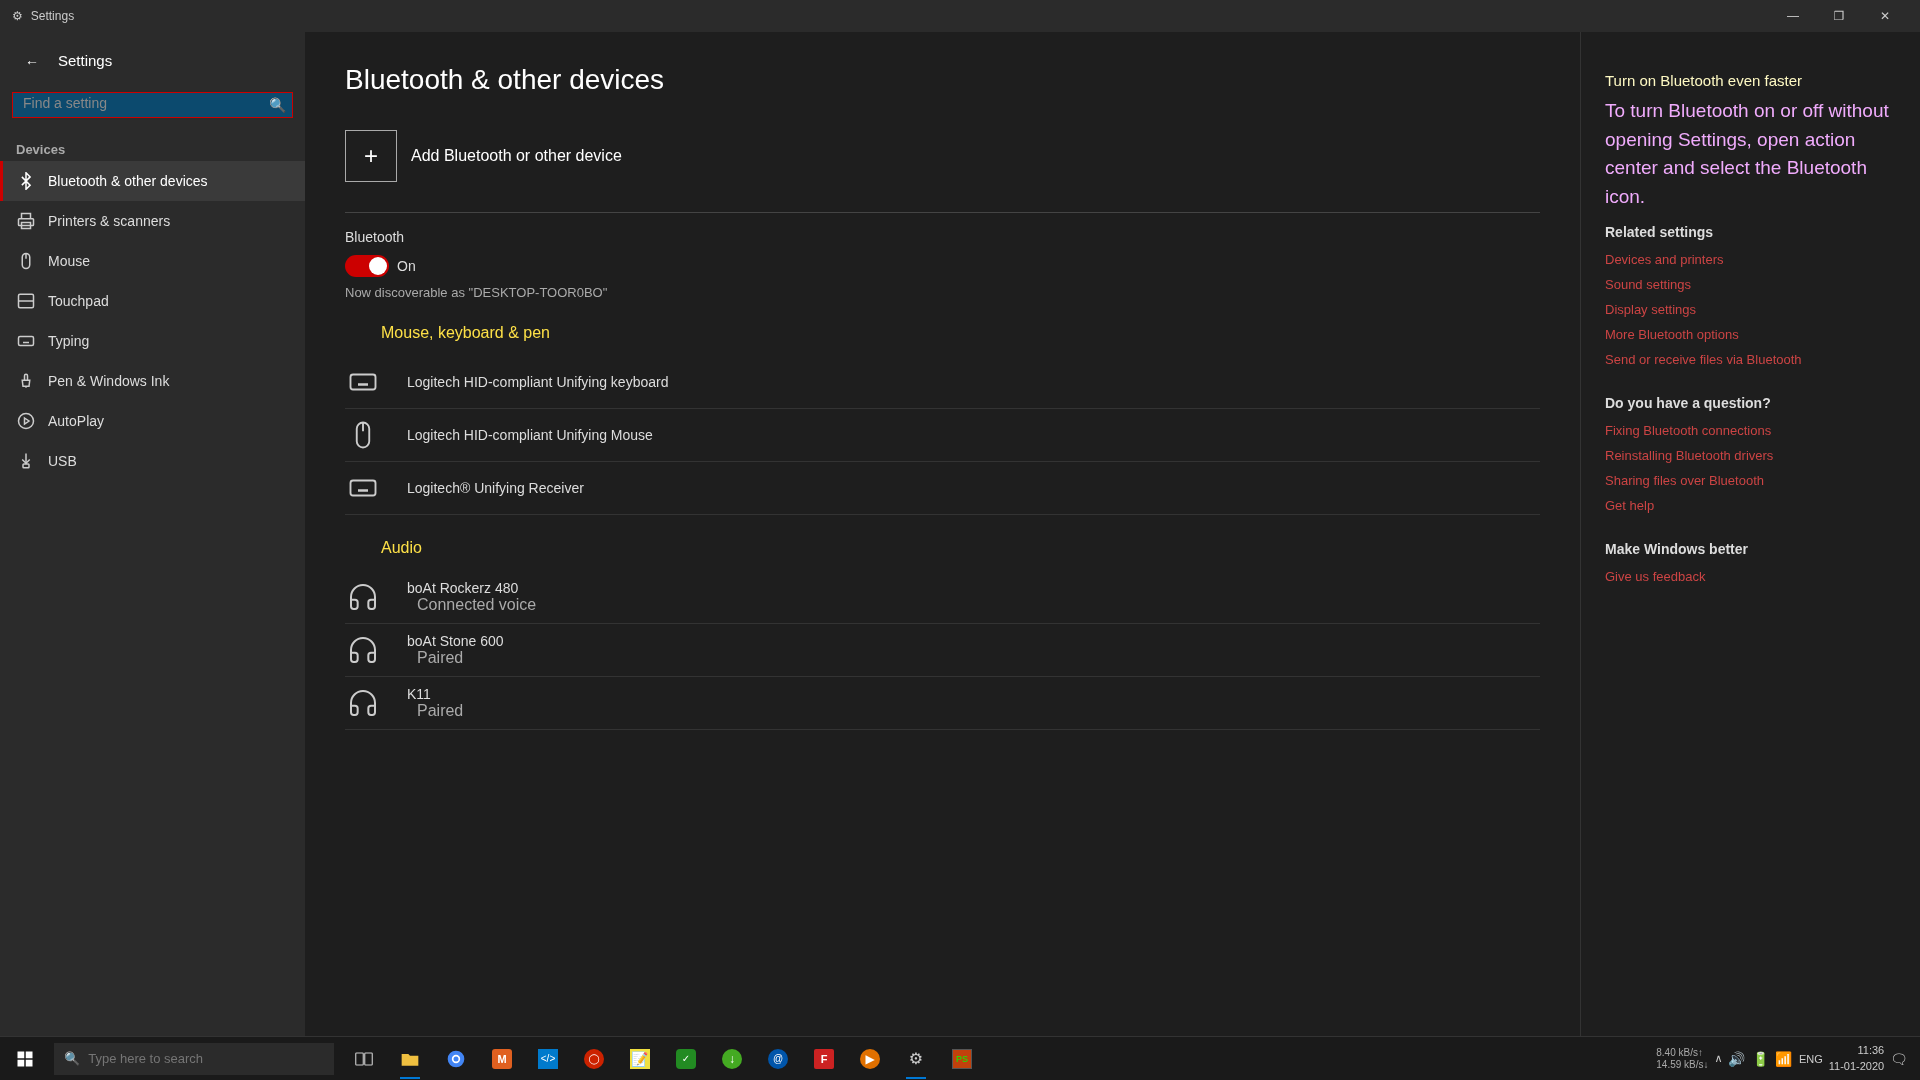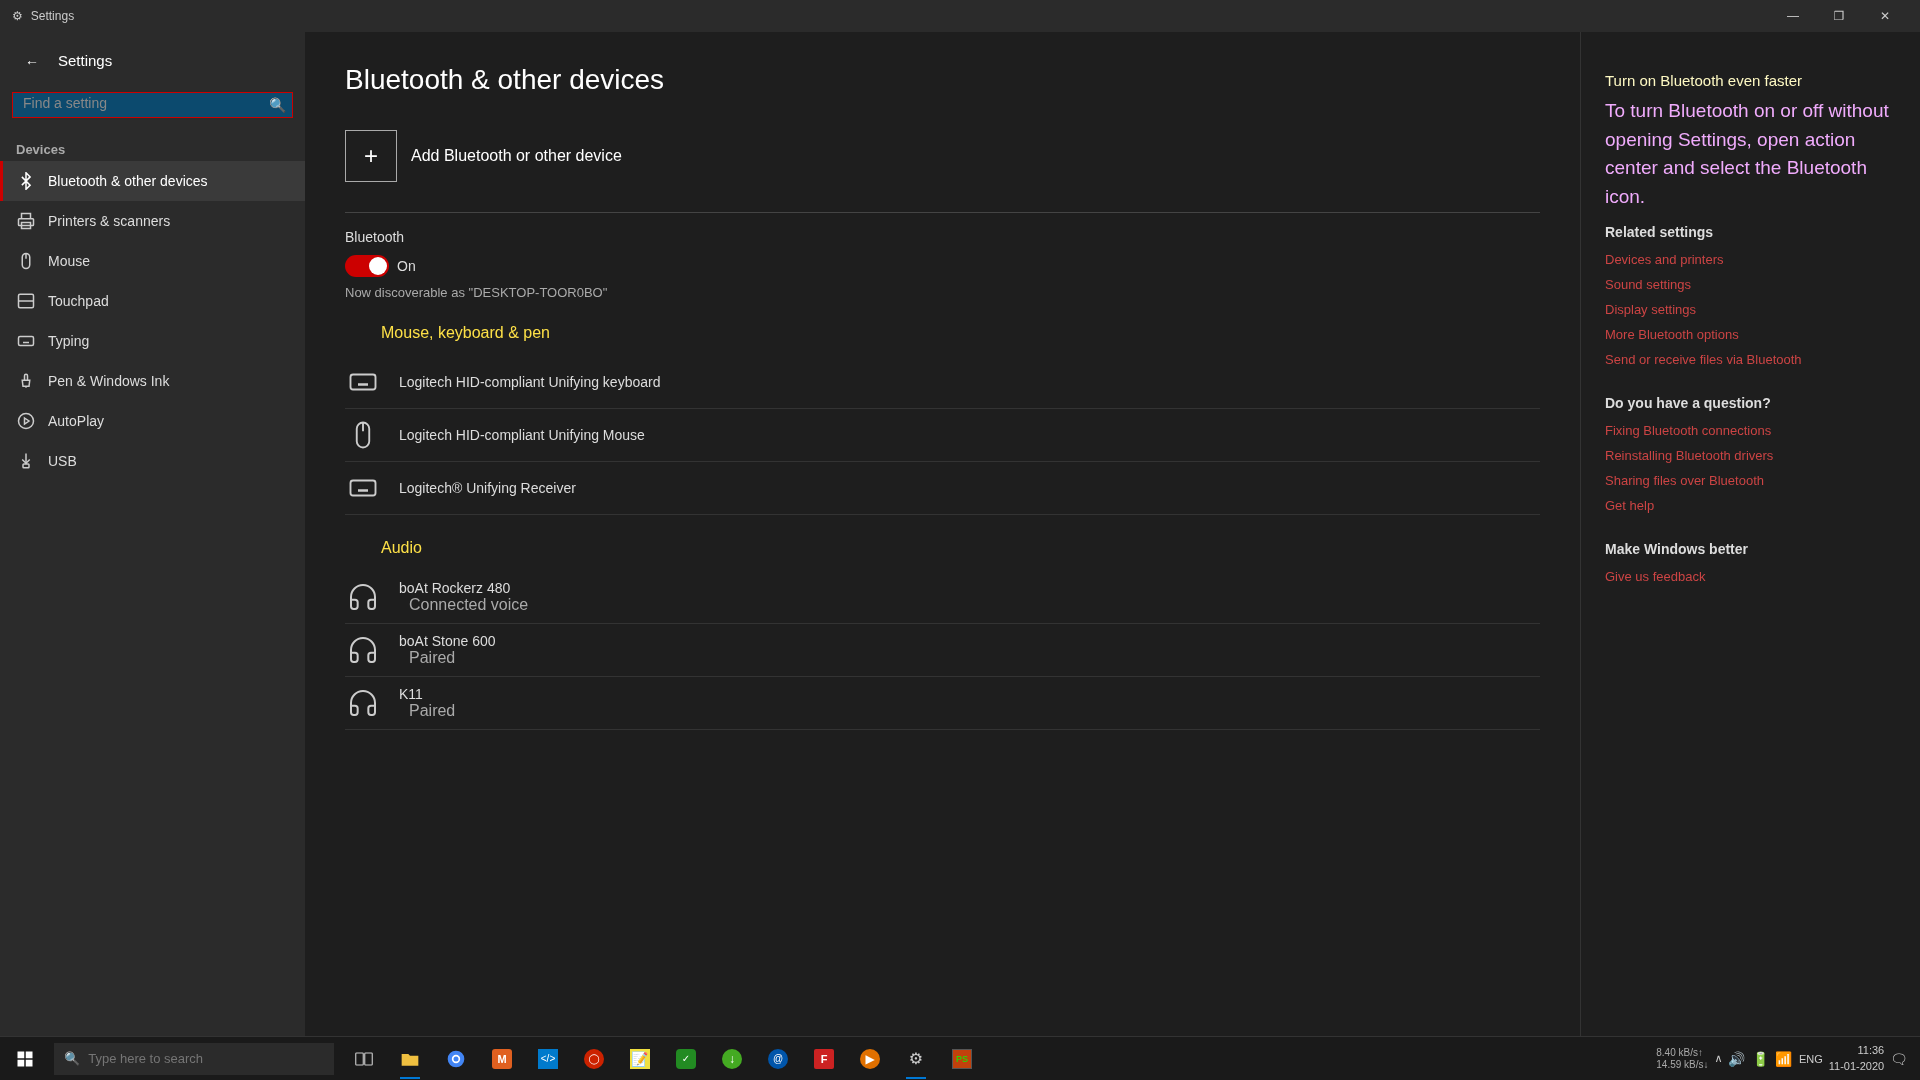--- a/index.html
+++ b/index.html
@@ -39,21 +39,21 @@
     .bluetooth-section { margin-bottom: 16px; }
     .bluetooth-label { font-size: 14px; color: #ddd; margin-bottom: 10px; }
     .toggle-row { display: flex; align-items: center; gap: 8px; }
     .toggle { width: 44px; height: 22px; background: #cc0000; border-radius: 11px; position: relative; cursor: pointer; }
     .toggle-knob { width: 18px; height: 18px; background: #fff; border-radius: 50%; position: absolute; top: 2px; right: 2px; transition: left 0.2s; }
     .toggle-on-label { font-size: 14px; color: #ddd; }
     .discoverable-text { font-size: 13px; color: #aaa; margin-top: 8px; }
 
     .devices-section { margin-top: 24px; }
     .devices-section-title { font-size: 16px; font-weight: 400; color: #fde047; margin-bottom: 14px; margin-left: 36px; }
-    .device-item { display: flex; align-items: center; gap: 18px; padding: 8px 0; border-bottom: 1px solid #333; }
+    .device-item { display: flex; align-items: center; gap: 26px; padding: 8px 0; border-bottom: 1px solid #333; }
     .device-icon { width: 36px; height: 36px; display: flex; align-items: center; justify-content: center; flex-shrink: 0; }
     .device-name { font-size: 14px; color: #ddd; }
     .device-status { font-size: 16px; color: #aaa; margin-left: 10px; }
 
     
     .right-panel { width: 340px; flex-shrink: 0; background: #1e1e1e; padding: 40px 24px; border-left: 1px solid #333; overflow-y: auto; }
     .right-tip-title { font-size: 15px; font-weight: 400; color: #fef9c3; margin-bottom: 8px; }
     .right-tip-text { font-size: 19px; color: #f0abfc; line-height: 1.5; margin-bottom: 13px; }
     .right-section-title { font-size: 14px; font-weight: 600; color: #ddd; margin-bottom: 12px; }
     .right-link { display: block; font-size: 13px; color: #cc4444; cursor: pointer; margin-bottom: 10px; text-decoration: none; }

